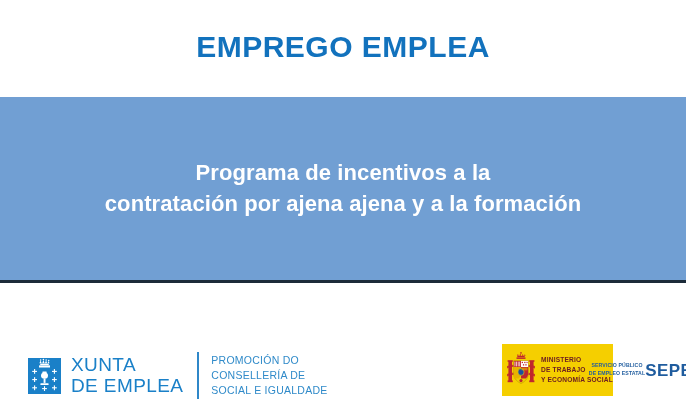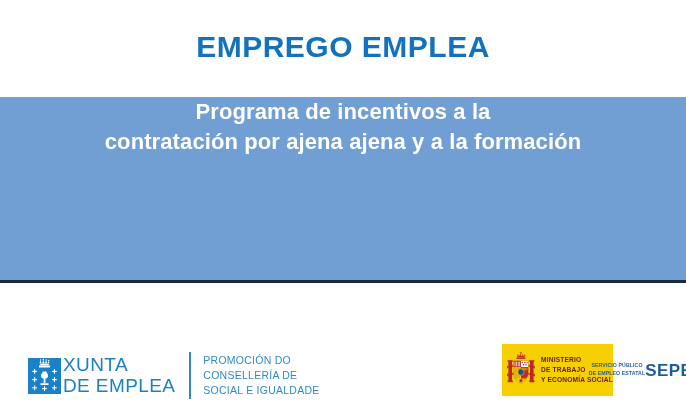--- a/index.html
+++ b/index.html
@@ -42,20 +42,21 @@
   
   .blue-band {
     position: absolute;
     left: 0;
     top: 97px;
     width: 686px;
     height: 186px;
     background: #719FD3;
     border-bottom: 3px solid #1C2B39;
     display: flex;
+    align-items: center;
     justify-content: center;
     box-sizing: border-box;
   }
   .band-subtitle {
     color: #ffffff;
     font-size: 22px;
     font-weight: bold;
     text-align: center;
     line-height: 1.38;
     letter-spacing: 0.1px;
@@ -84,21 +85,21 @@
   .xunta-emblem {
     width: 33px;
     height: 36px;
     background: #1A80C8;
     position: relative;
     flex: 0 0 auto;
   }
   .xunta-emblem svg { display: block; }
 
   .xunta-words {
-    margin-left: 2px;
+    margin-left: 10px;
     color: #1A80C8;
     line-height: 1.06;
     letter-spacing: 0.4px;
   }
   .xunta-words .w1,
   .xunta-words .w2 {
     display: block;
     font-size: 19px;
     font-weight: normal;
   }

